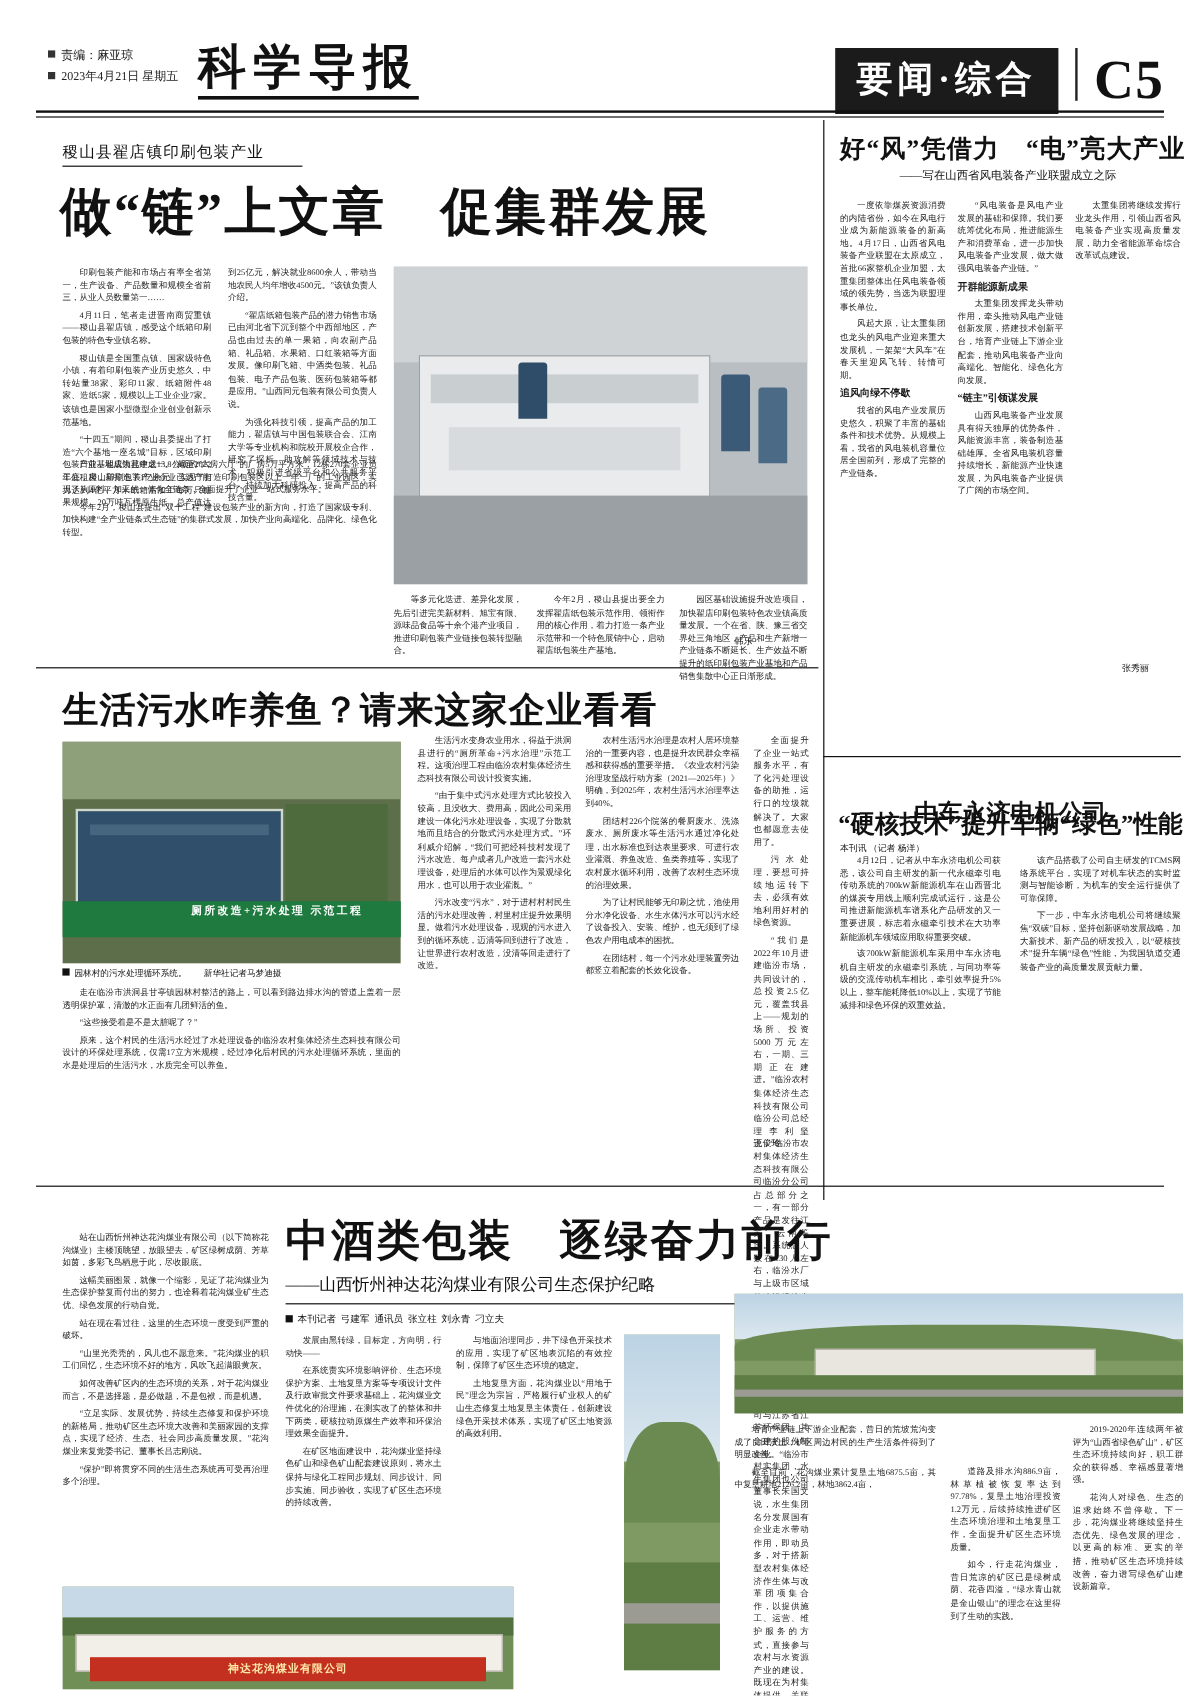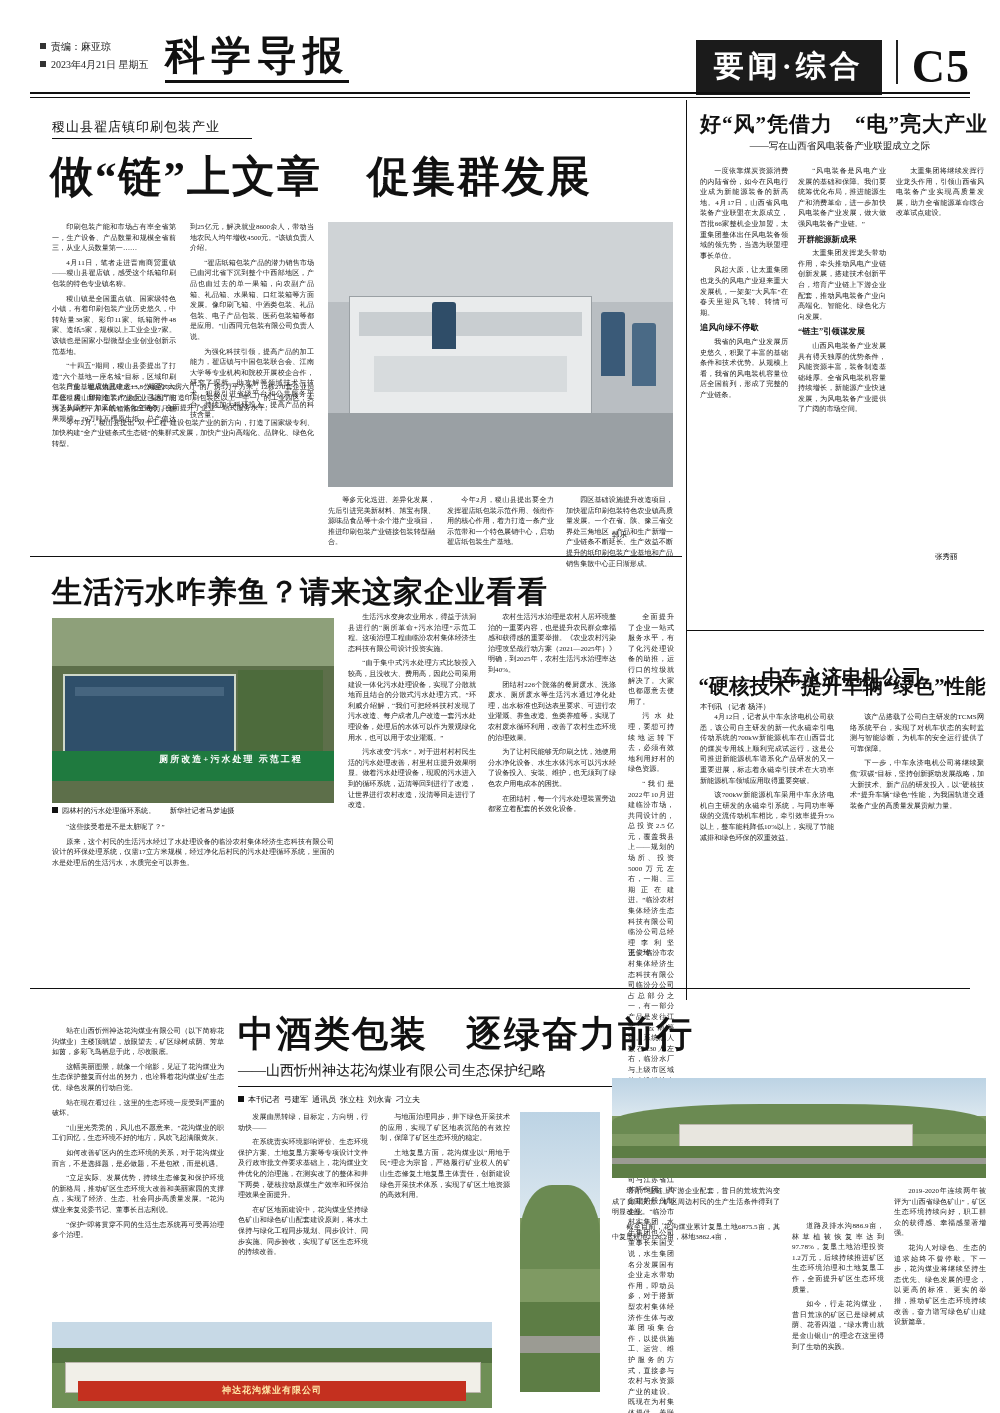--- a/index.html
+++ b/index.html
@@ -98,21 +98,21 @@
   .b-byline{position:absolute;left:238px;top:1094px;width:430px;font-size:8px;}
   .b-byline .dot{display:inline-block;width:6px;height:6px;background:#111;margin-right:4px;}
   .b-c0{position:absolute;left:52px;top:1026px;width:172px;height:290px;}
   .b-c1{position:absolute;left:238px;top:1112px;width:130px;height:285px;}
   .b-c2{position:absolute;left:380px;top:1112px;width:130px;height:285px;}
   .b-c3{position:absolute;left:612px;top:1186px;width:168px;height:212px;}
   .b-c4{position:absolute;left:792px;top:1205px;width:92px;height:212px;margin-top:16px;}
   .b-c5{position:absolute;left:894px;top:1186px;width:92px;height:212px;}
   .b-photo-top{position:absolute;left:612px;top:1078px;width:374px;height:100px;overflow:hidden;}
   .b-photo-mid{position:absolute;left:520px;top:1112px;width:80px;height:280px;overflow:hidden;}
-  .b-photo-bot{position:absolute;left:52px;top:1322px;width:440px;height:86px;overflow:hidden;}
+  .b-photo-bot{position:absolute;left:52px;top:1322px;width:376px;height:86px;overflow:hidden;}
 
   .ph3{position:relative;width:100%;height:100%;background:#7f9a63;}
   .ph3 .sky{position:absolute;left:0;top:0;width:100%;height:38%;
      background:linear-gradient(#bcd3e4,#dbe7ef);}
   .ph3 .hill{position:absolute;left:0;top:26%;width:100%;height:30%;background:#6b8a52;border-radius:40% 40% 0 0/60% 60% 0 0;}
   .ph3 .bldg{position:absolute;left:18%;top:46%;width:62%;height:22%;background:#e8e6df;border:1px solid #b9b5aa;}
   .ph3 .grass{position:absolute;left:0;bottom:0;width:100%;height:32%;background:#5d7d45;}
   .ph3 .road{position:absolute;left:0;bottom:14%;width:100%;height:6%;background:#9b9b93;}
 
   .ph4{position:relative;width:100%;height:100%;background:#6f8f56;}
@@ -196,20 +196,21 @@
       <div class="band">
           <span>厕所改造+污水处理 示范工程</span>
         </div>
     </div>
   </div>
   <div class="s2-cap">
     <span class="dot"></span><span>园林村的污水处理循环系统。　　新华社记者马梦迪摄</span>
   </div>
 
   <div class="s2-c1 col-text">
+    <p>走在临汾市洪洞县甘亭镇园林村整洁的路上，可以看到路边排水沟的管道上盖着一层透明保护罩，清澈的水正面有几团鲜活的鱼。</p>
     <p>“这些接受着是不是太脏呢了？”</p>
     <p>原来，这个村民的生活污水经过了水处理设备的临汾农村集体经济生态科技有限公司设计的环保处理系统，仅需17立方米规模，经过净化后村民的污水处理循环系统，里面的水是处理后的生活污水，水质完全可以养鱼。</p>
   </div>
   <div class="s2-c2 col-text">
     <p>生活污水变身农业用水，得益于洪洞县进行的“厕所革命+污水治理”示范工程。这项治理工程由临汾农村集体经济生态科技有限公司设计投资实施。</p>
     <p>“由于集中式污水处理方式比较投入较高，且没收大、费用高，因此公司采用建设一体化污水处理设备，实现了分散就地而且结合的分散式污水处理方式。”环利威介绍解，“我们可把经科技村发现了污水改造、每户成者几户改造一套污水处理设备，处理后的水体可以作为景观绿化用水，也可以用于农业灌溉。”</p>
     <p>污水改变“污水”，对于进村村村民生活的污水处理改善，村里村庄提升效果明显。做着污水处理设备，现观的污水进入到的循环系统，迈清等回到进行了改造，让世界进行农村改造，没清等回走进行了改造。</p>
   </div>
   <div class="s2-c3 col-text">
     <p>农村生活污水治理是农村人居环境整治的一重要内容，也是提升农民群众幸福感和获得感的重要举措。《农业农村污染治理攻坚战行动方案（2021—2025年）》明确，到2025年，农村生活污水治理率达到40%。</p>

